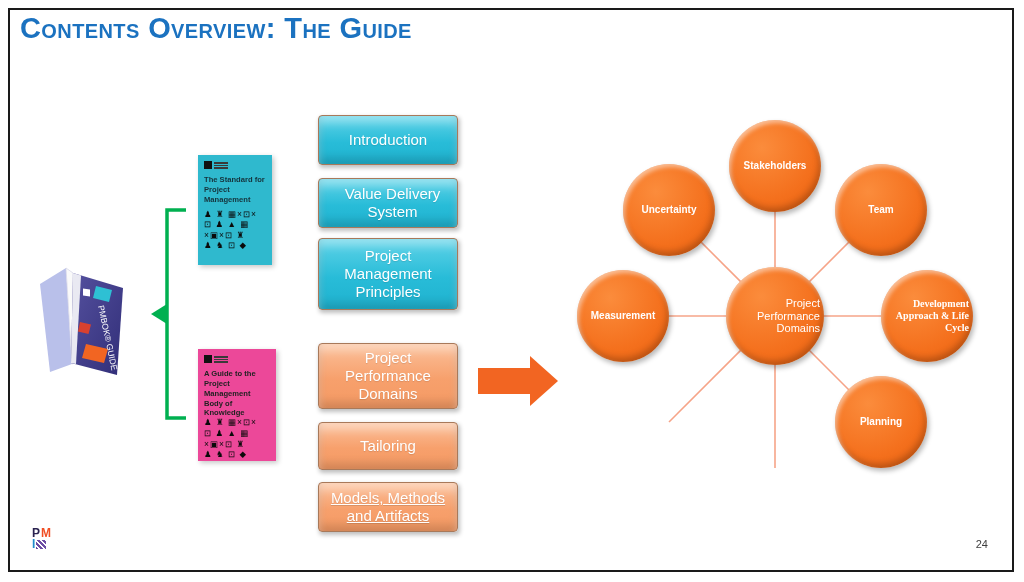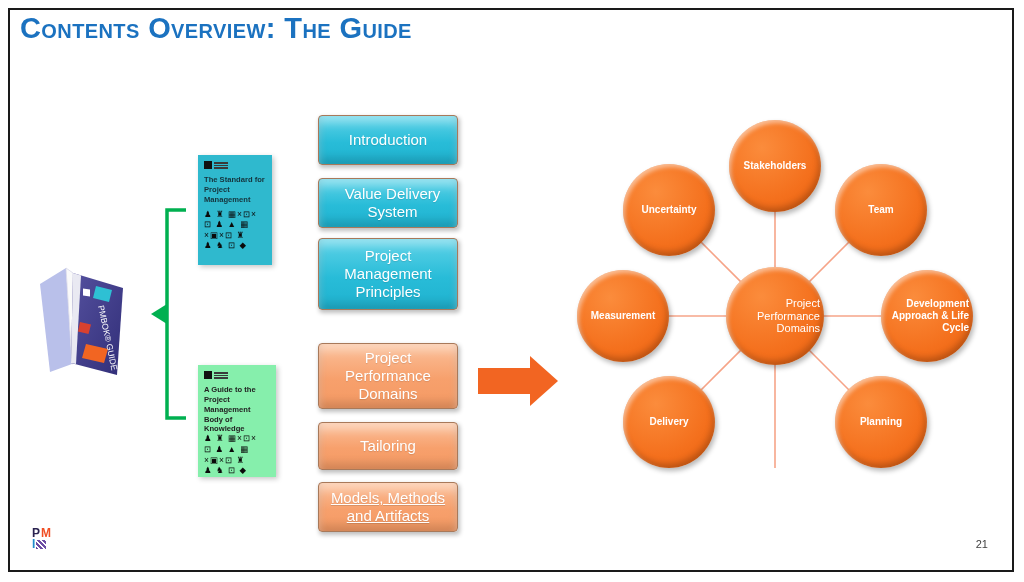--- a/index.html
+++ b/index.html
@@ -11,21 +11,21 @@
 
   
   .lines-layer{position:absolute;left:0;top:0;width:1002px;height:560px;}
 
   
   .book3d{position:absolute;left:26px;top:250px;width:98px;height:118px;}
 
   
   .cover{position:absolute;box-shadow:2px 2px 5px rgba(0,0,0,.22);padding:6px 6px;box-sizing:border-box;}
   .cover-standard{left:188px;top:145px;width:74px;height:110px;background:#2FB9CE;color:#15333c;}
-  .cover-guide{left:188px;top:355px;width:78px;height:112px;background:#86efac;color:#222;}
+  .cover-guide{left:188px;top:339px;width:78px;height:112px;background:#ec4899;color:#222;}
   .mini-logo{display:flex;align-items:flex-start;gap:2px;height:9px;margin-bottom:5px;}
   .mini-logo .sq{width:8px;height:8px;background:#111;}
   .mini-logo .ln{display:flex;flex-direction:column;gap:1px;padding-top:1px;}
   .mini-logo .ln i{display:block;width:14px;height:1.5px;background:#3a3a3a;}
   .cover-title{font-size:7.6px;line-height:1.3;font-weight:700;}
   .glyphs{margin-top:4px;font-size:8.5px;line-height:1.25;color:#0a0a0a;letter-spacing:1px;white-space:pre;}
 
   
   .btn{position:absolute;left:308px;width:140px;border-radius:4px;border:1.5px solid #a8795a;
        display:flex;align-items:center;justify-content:center;text-align:center;
@@ -136,32 +136,31 @@
     <div class="btn orange" style="top:472px;height:50px;text-decoration:underline;">Models, Methods and Artifacts</div>
 
     <div class="big-arrow">
       <div class="shaft"></div>
         <div class="head"></div>
     </div>
 
     <div class="node node-center" style="left:716px;top:257px;">Project Performance Domains</div>
     <div class="node" style="left:719px;top:110px;">Stakeholders</div>
     <div class="node" style="left:825px;top:154px;">Team</div>
-    <div class="node" style="left:871px;top:260px;">Development Approach &amp; Life Cycle</div>
+    <div class="node" style="left:871px;top:260px;font-family:Liberation Serif, serif;">Development Approach &amp; Life Cycle</div>
     <div class="node" style="left:825px;top:366px;">Planning</div>
-    <div class="node" style="left:613px;top:366px;">Delivery</div>
     <div class="node" style="left:567px;top:260px;">Measurement</div>
     <div class="node" style="left:613px;top:154px;">Uncertainty</div>
 
     <div class="pmi-logo">
       <div class="row">
           <span class="p">P</span>
           <span class="m">M</span>
         </div>
       <div class="row">
           <span class="i">I</span>
           <span class="stripes"></span>
         </div>
     </div>
-    <div class="page-num">21</div>
+    <div class="page-num">24</div>
 
   </div>
 </div>
 
 </body></html>

